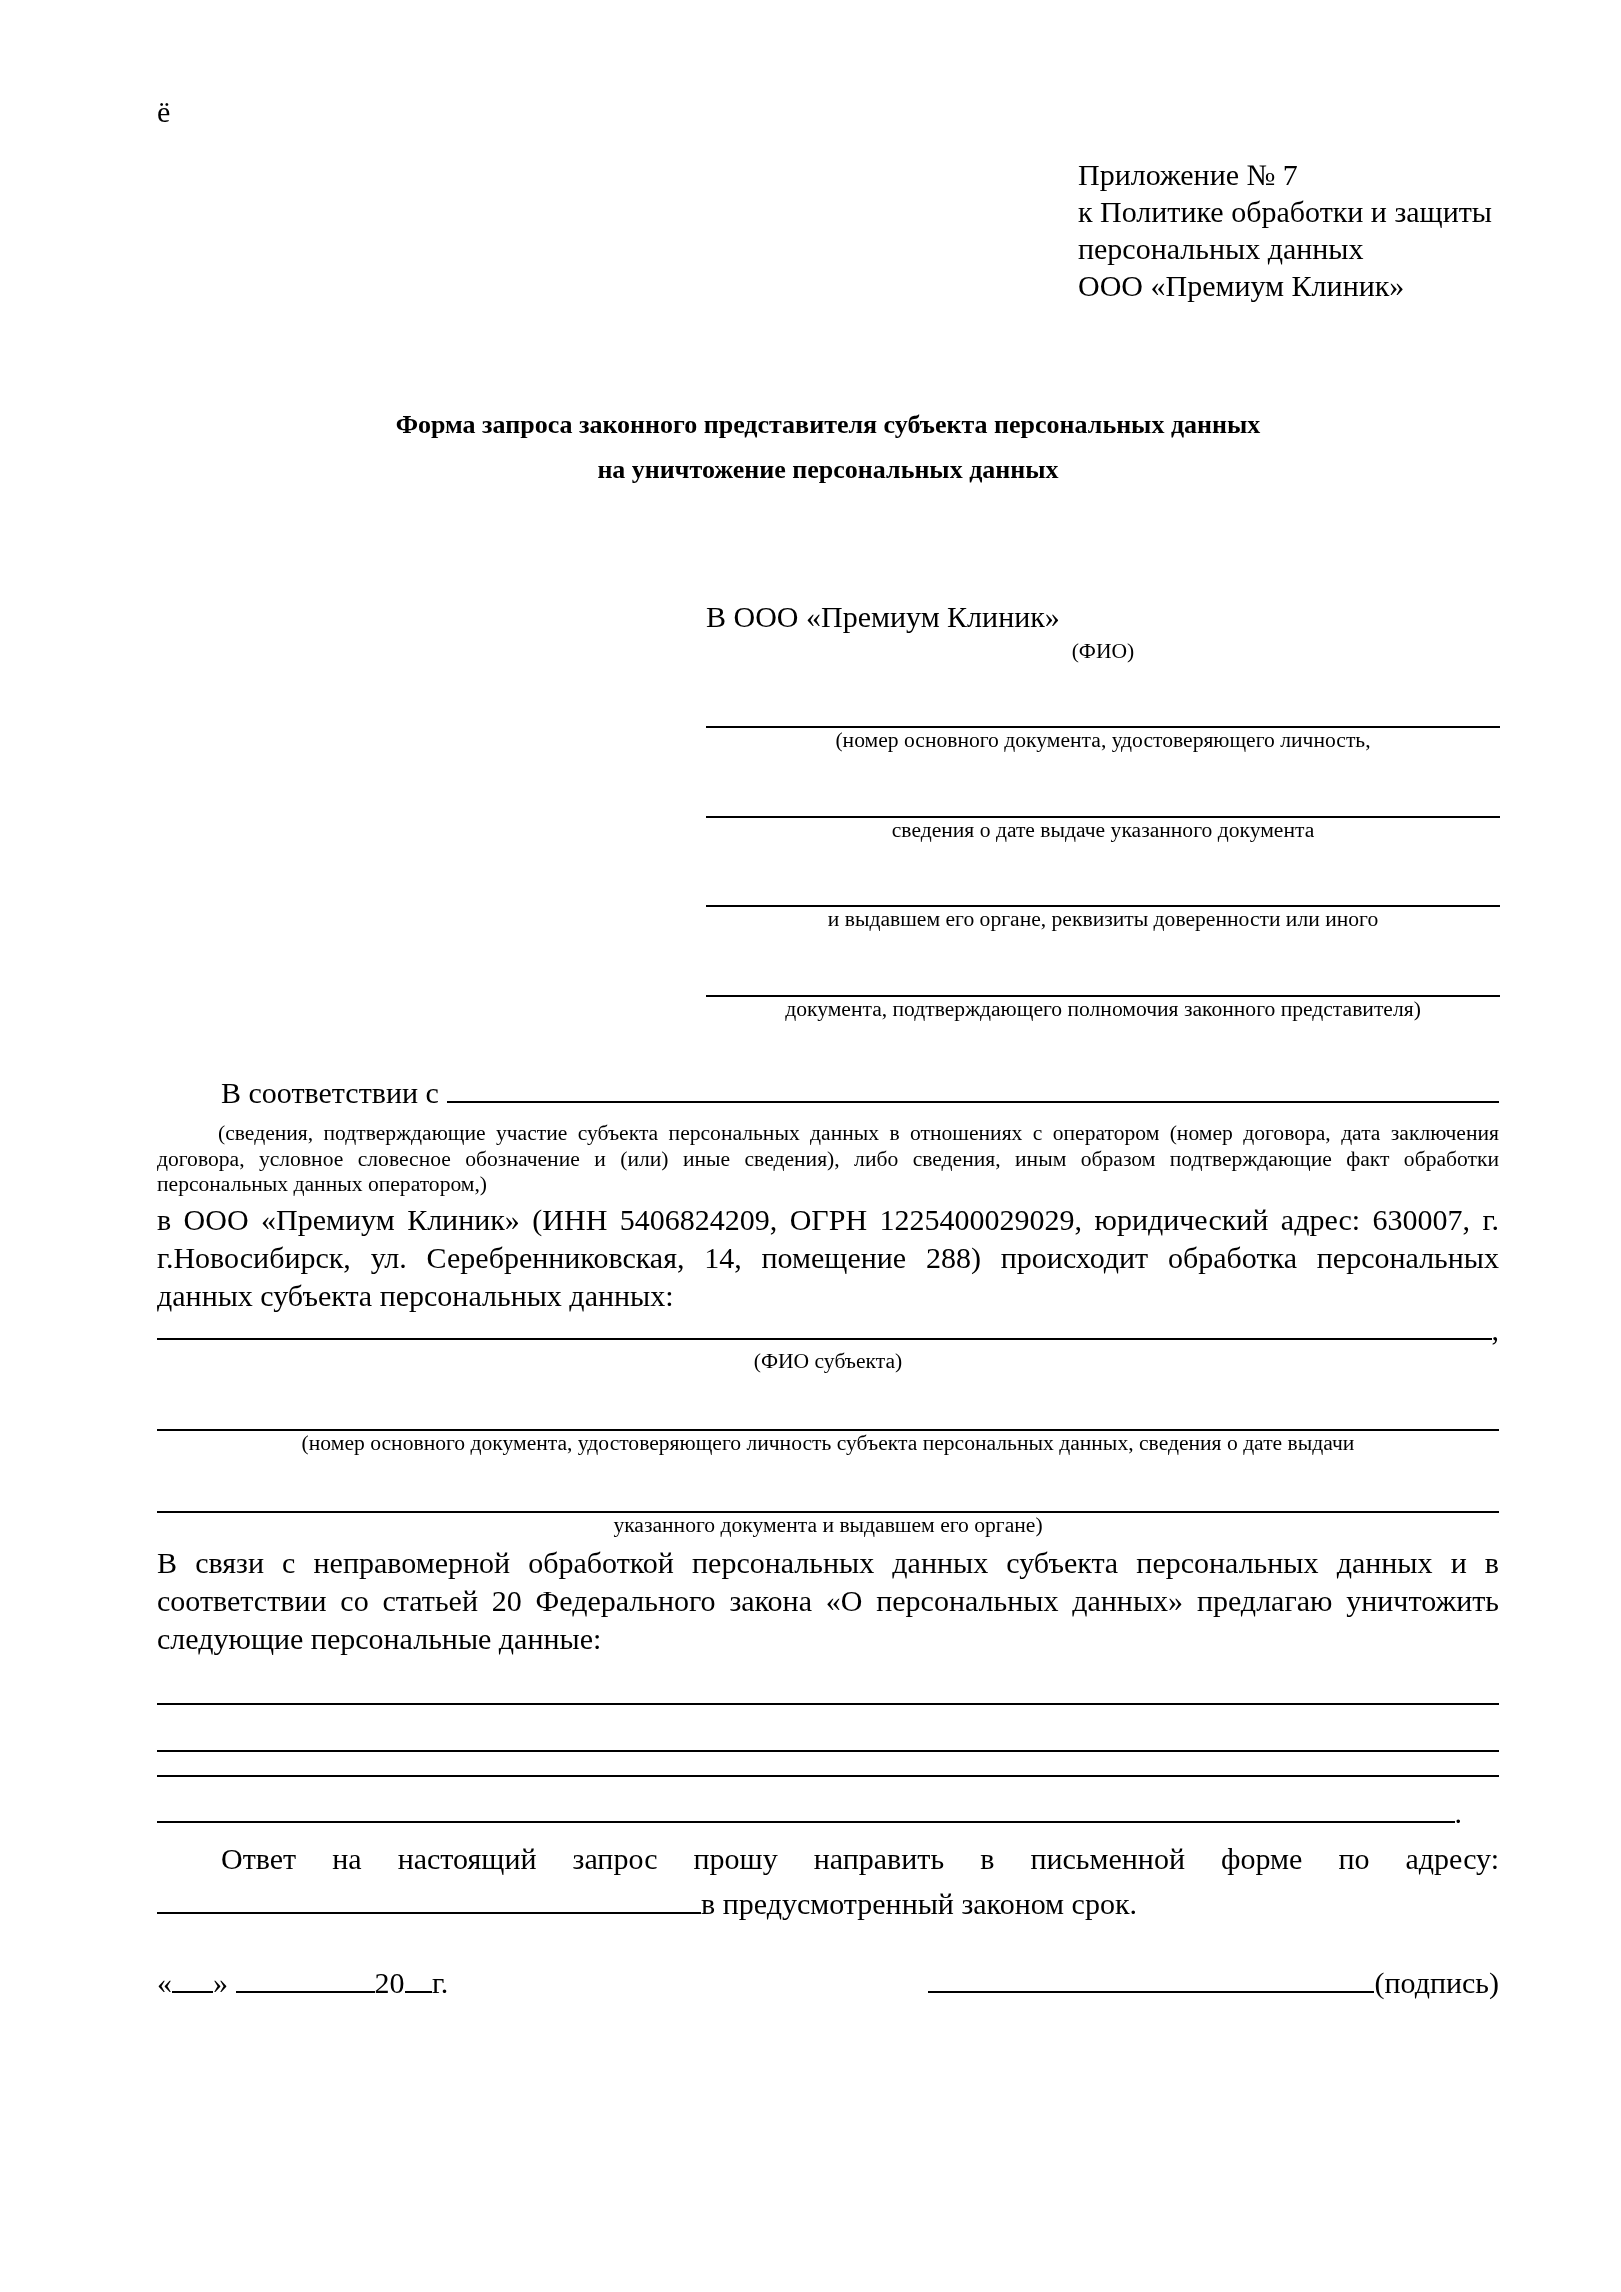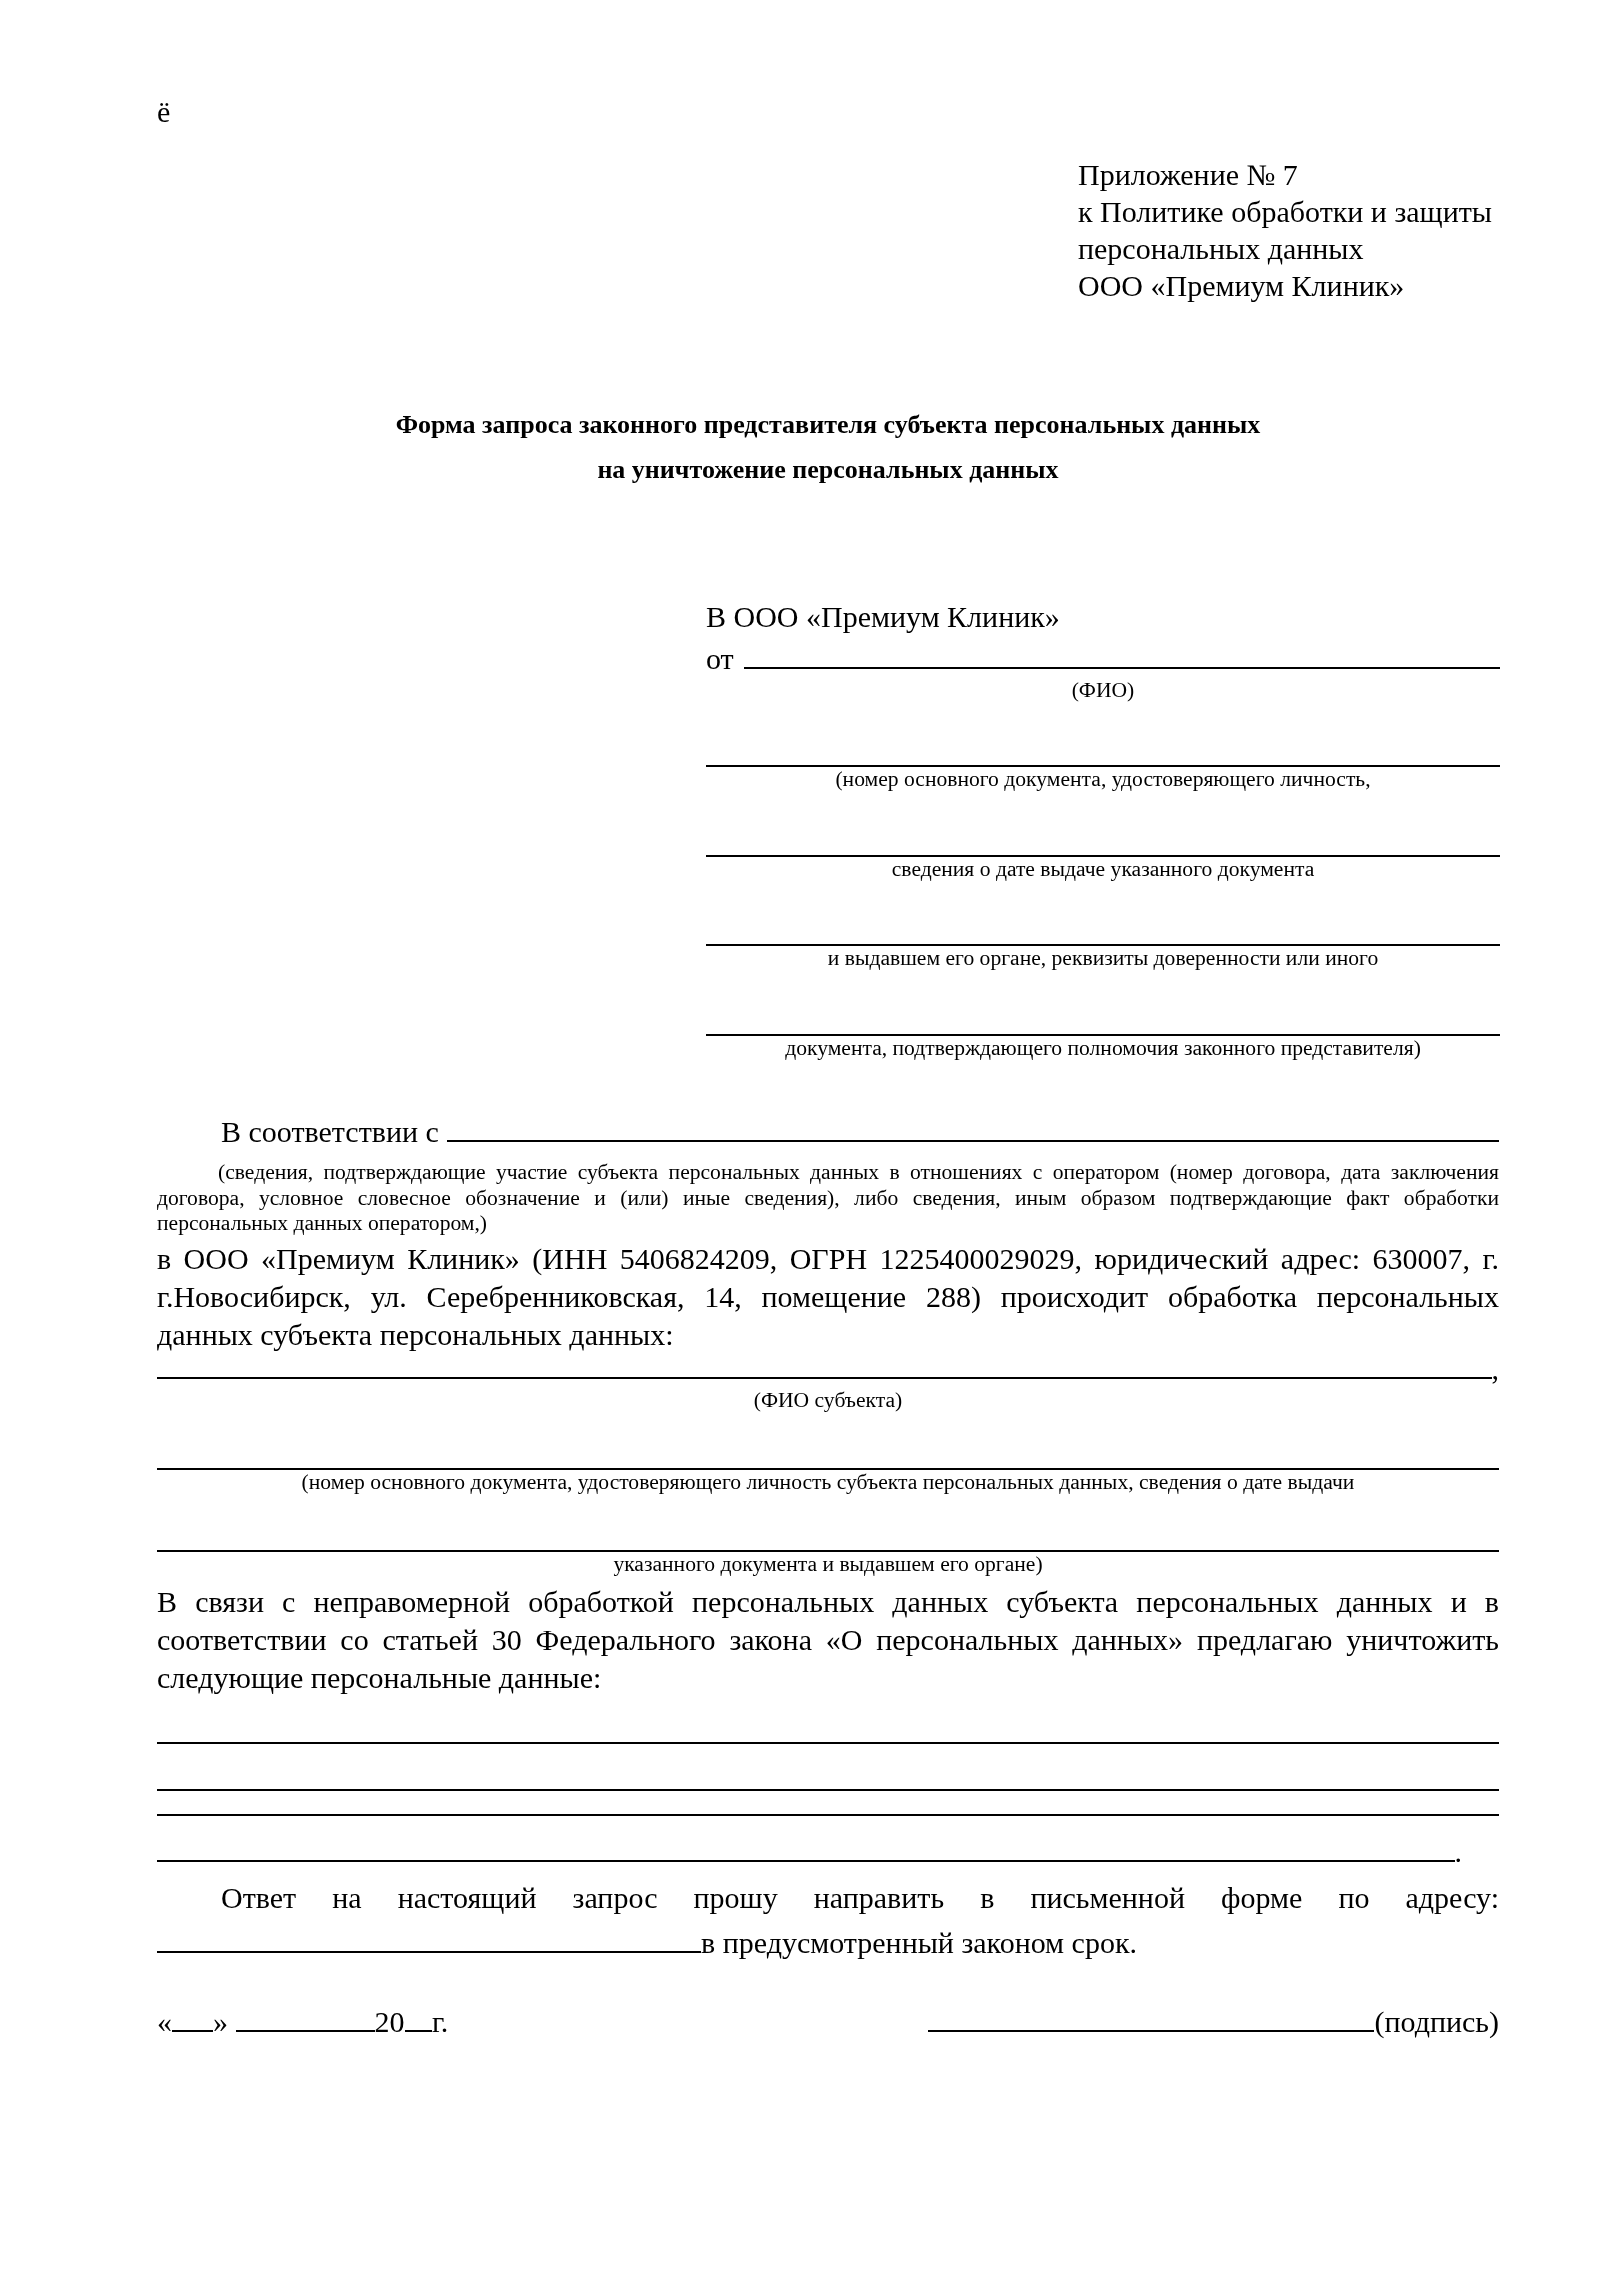--- a/index.html
+++ b/index.html
@@ -58,24 +58,20 @@
     <div>ООО «Премиум Клиник»</div>
   </div>
 
   <div class="title">
     <div>Форма запроса законного представителя субъекта персональных данных</div>
     <div>на уничтожение персональных данных</div>
   </div>
 
   <div class="addressee">
     <div class="addr-to">В ООО «Премиум Клиник»</div>
-    <div class="row">
-      <span class="from-label">от</span>
-      <span class="fill"></span>
-    </div>
     <div class="cap center mt6">(ФИО)</div>
 
     <div class="blank bgap"></div>
     <div class="cap center mt6">(номер основного документа, удостоверяющего личность,</div>
 
     <div class="blank bgap"></div>
     <div class="cap center mt6">сведения о дате выдаче указанного документа</div>
 
     <div class="blank bgap"></div>
     <div class="cap center mt6">и выдавшем его органе, реквизиты доверенности или иного</div>
@@ -98,21 +94,21 @@
     <span>,</span>
   </div>
   <div class="cap center mt6">(ФИО субъекта)</div>
 
   <div class="blank blankline"></div>
   <div class="cap center mt6">(номер основного документа, удостоверяющего личность субъекта персональных данных, сведения о дате выдачи</div>
 
   <div class="blank blankline"></div>
   <div class="cap center mt6">указанного документа и выдавшем его органе)</div>
 
-  <div class="par unlawful">В связи с неправомерной обработкой персональных данных субъекта персональных данных и в соответствии со статьей 30 Федерального закона «О персональных данных» предлагаю уничтожить следующие персональные данные:</div>
+  <div class="par unlawful">В связи с неправомерной обработкой персональных данных субъекта персональных данных и в соответствии со статьей 20 Федерального закона «О персональных данных» предлагаю уничтожить следующие персональные данные:</div>
 
   <div class="bigblank"></div>
   <div class="bigblank"></div>
 
   <div class="row reason">
     <span class="fill"></span>
   </div>
 
   <div class="row period-row">
     <span class="fill"></span>

